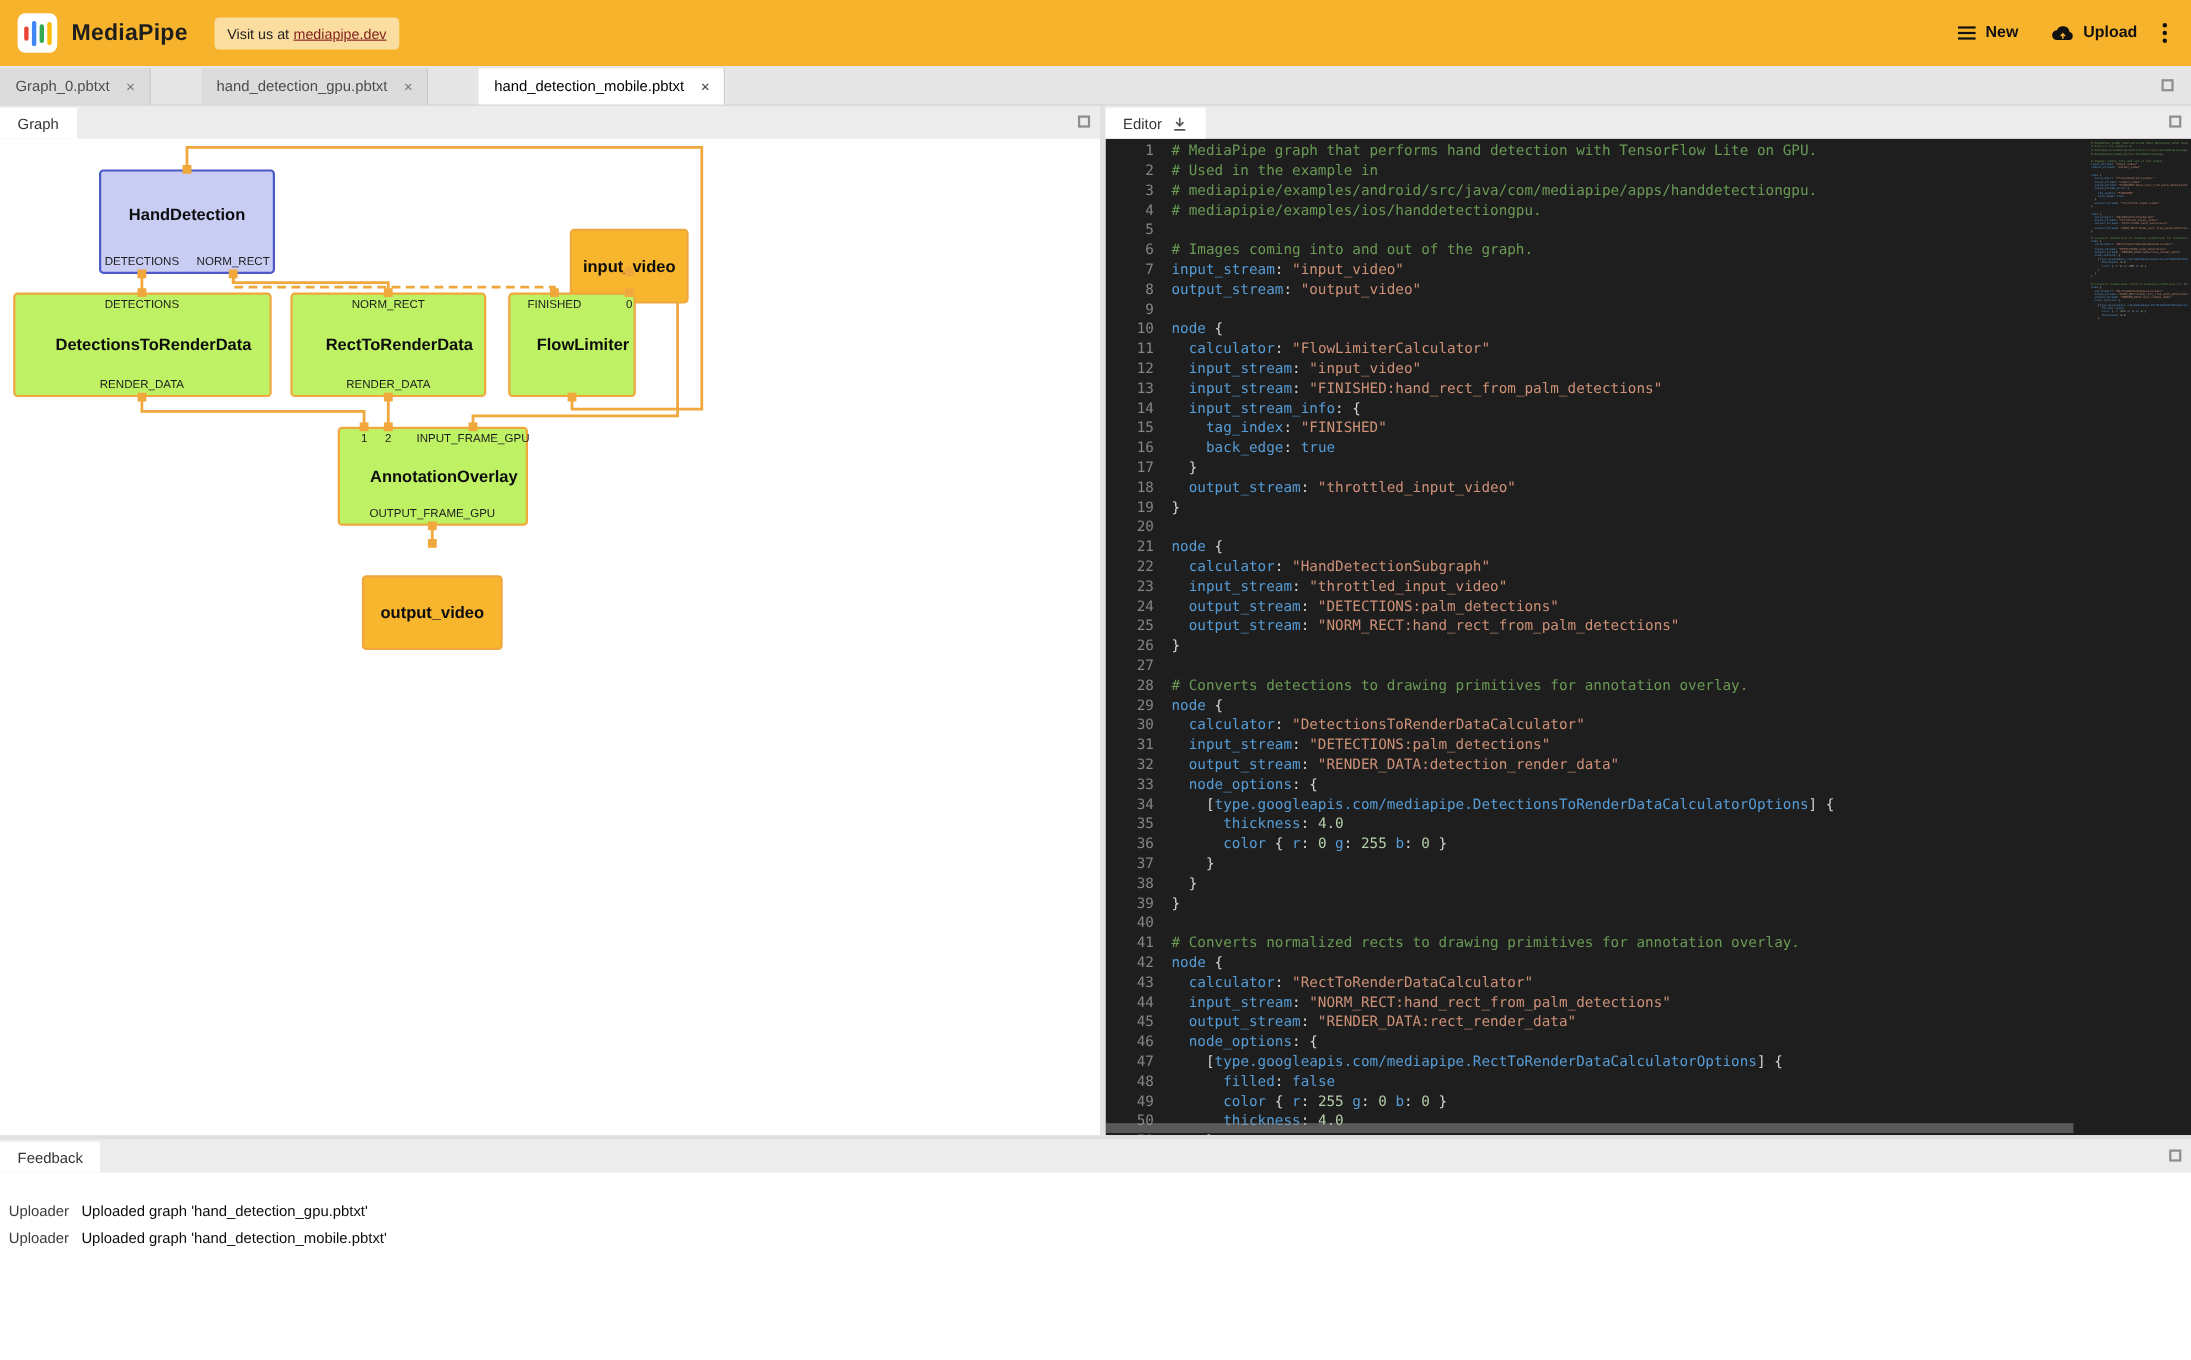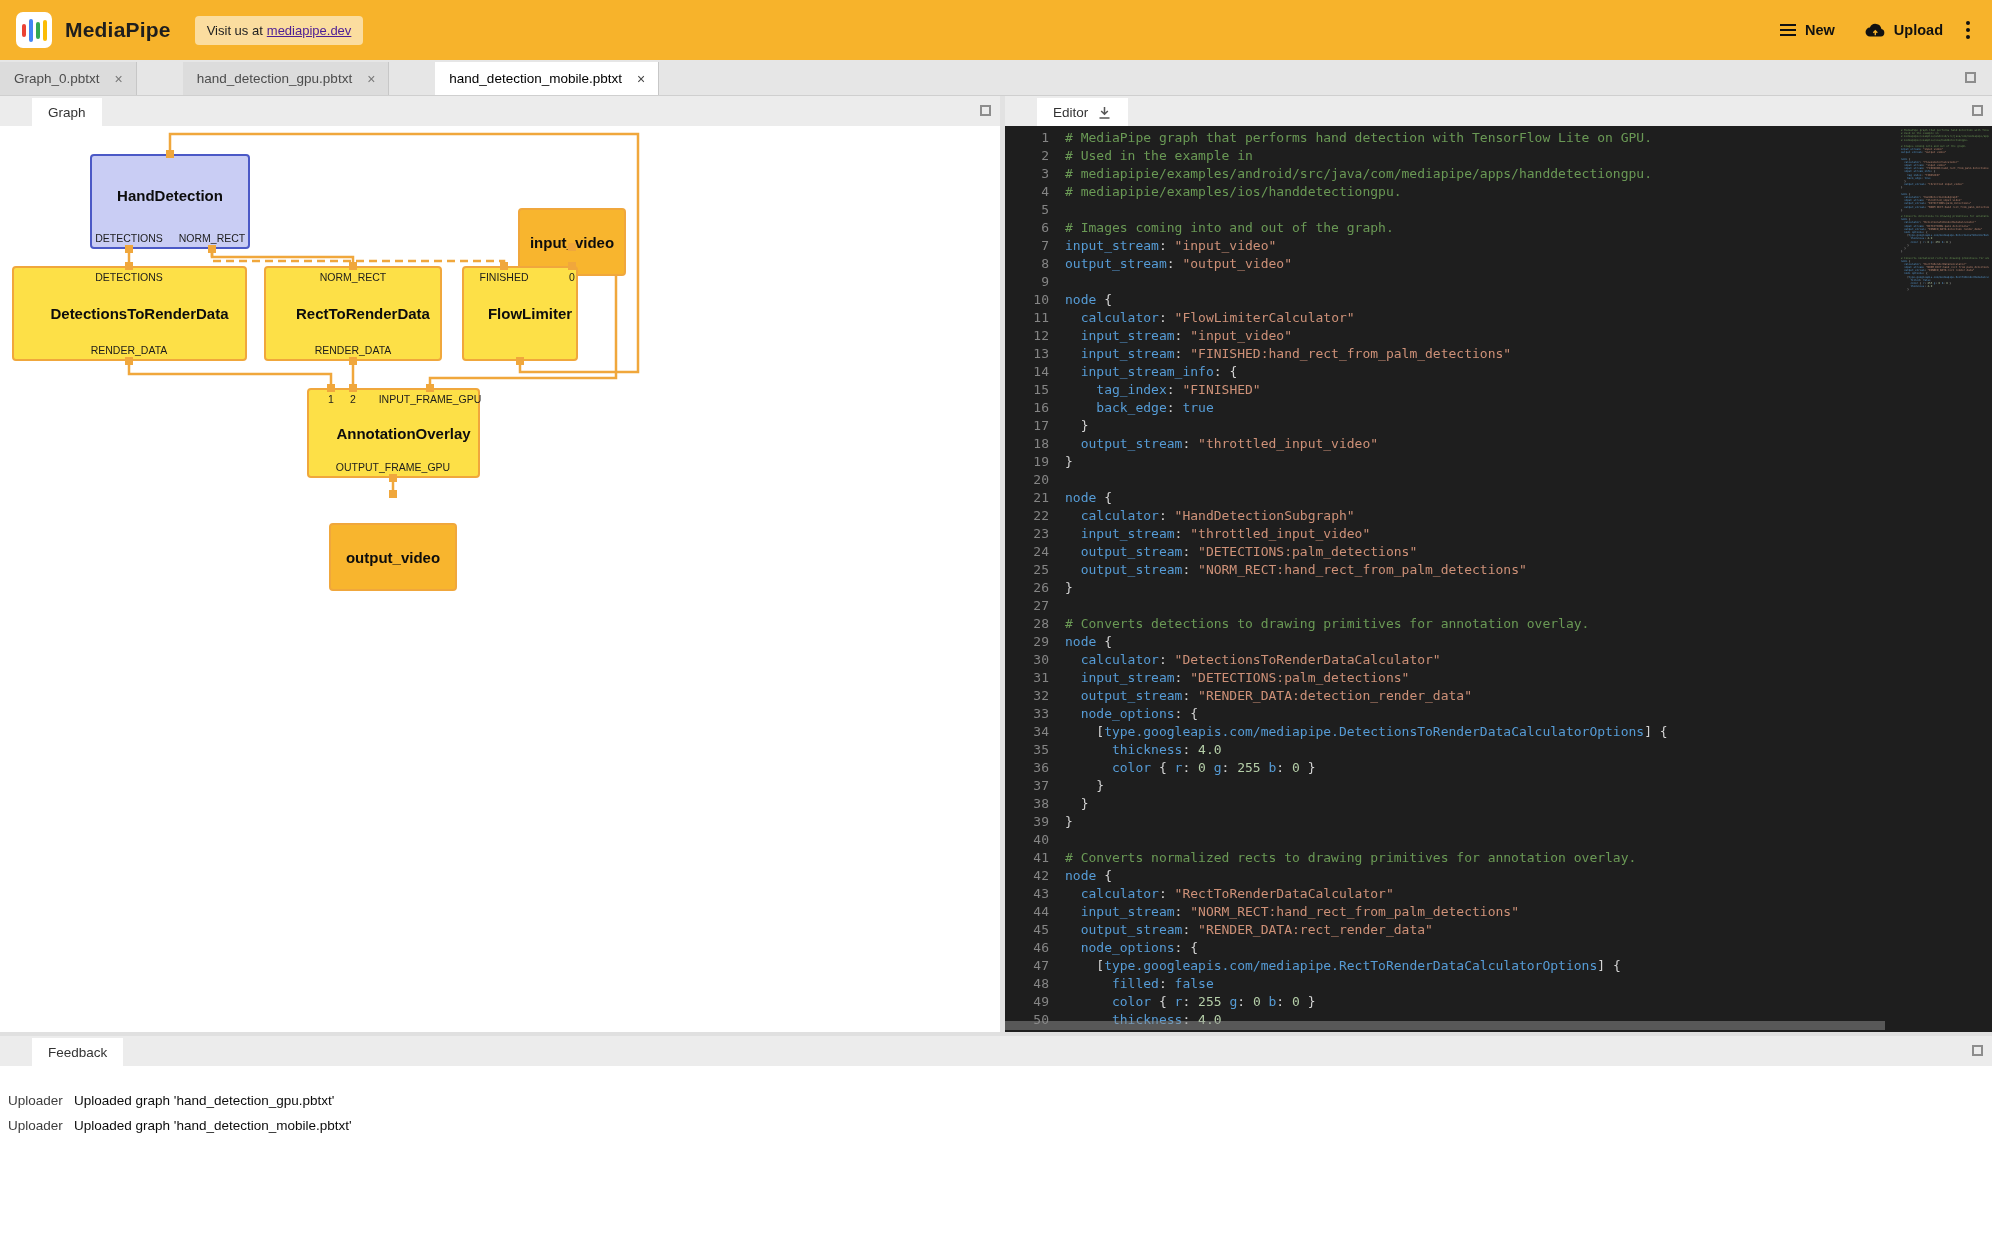--- a/index.html
+++ b/index.html
@@ -9,47 +9,47 @@
   
   .header { position:absolute; left:0; top:0; width:1992px; height:60px; background:var(--header,#F7B32B); display:flex; align-items:center; padding:0 16px; z-index:10; }
   .logo { width:36px; height:36px; background:#fff; border-radius:7px; display:flex; align-items:center; justify-content:center; gap:3px; }
   .logo i { display:block; width:4px; border-radius:2px; }
   .logo i:nth-child(1){ height:13px; background:#EA4335; }
   .logo i:nth-child(2){ height:23px; background:#4285F4; }
   .logo i:nth-child(3){ height:17px; background:#34A853; }
   .logo i:nth-child(4){ height:21px; background:#FBBC05; }
   .app-title { font-size:21px; font-weight:bold; color:#1e1e1e; margin-left:13px; letter-spacing:.2px; }
   .visit-chip { margin-left:24px; background:rgba(255,255,255,.55); border-radius:4px; padding:7px 12px; font-size:13px; color:#222; display:flex; gap:4px; align-items:center; }
-  .visit-chip a { color:#4c1d95; }
+  .visit-chip a { color:#7f1d1d; }
   .header-actions { margin-left:auto; display:flex; align-items:center; gap:4px; }
   .hbtn { display:flex; align-items:center; gap:9px; font-size:14.5px; font-weight:bold; color:#111; padding:9px 13px; border-radius:3px; cursor:pointer; }
   .menu-icon i { display:block; width:16px; height:2px; background:#111; margin:3px 0; }
   .kebab { display:flex; flex-direction:column; align-items:center; padding:4px 6px; cursor:pointer; }
   .kebab i { display:block; width:4px; height:4px; border-radius:50%; background:#111; margin:1.6px 0; }
 
   
   .file-tabs { position:absolute; left:0; top:60px; width:1992px; height:36px; background:#E6E6E6; display:flex; align-items:flex-end; border-bottom:1px solid #cfcfcf; z-index:9;gap:46px; }
   .ftab { height:33px; display:flex; align-items:center; gap:12px; padding:0 10px 0 14px; font-size:13.5px; color:#4c4c4c; background:#dcdcdc; border-right:1px solid #c7c7c7; cursor:pointer; white-space:nowrap; }
   .ftab.active { background:#ffffff; color:#000; }
   .ftab .x { font-size:14px; color:#777; padding:0 3px; cursor:pointer; }
   .ftab.active .x { color:#444; }
   .strip-max { margin-left:auto; margin-right:8px; align-self:center; }
 
   .max-icon { width:11px; height:11px; border:2px solid #8d8d8d; cursor:pointer; background:transparent; }
 
   
-  .panel-header { position:absolute; height:30px; background:#ececec; display:flex; align-items:flex-end; z-index:5;padding-left:32px; }
+  .panel-header { position:absolute; height:30px; background:#ececec; display:flex; align-items:flex-end; z-index:5; }
   .ptab { height:28px; background:#fff; display:flex; align-items:center; gap:9px; padding:0 16px; font-size:13.5px; color:#333; cursor:pointer; }
   .ph-max { position:absolute; right:9px; top:9px; }
 
   
   .graph-canvas { position:absolute; left:0; top:126px; width:1000px; height:906px; background:#ffffff; overflow:hidden; }
   .wires { position:absolute; left:0; top:0; z-index:1; }
   .gnode { position:absolute; border-radius:4px; display:flex; align-items:center; justify-content:center; z-index:2; cursor:pointer; }
-  .gnode.calculator { background:#fde047; border:2px solid var(--wire,#F0A73C);padding-left:20px; }
+  .gnode.calculator { background:#bef264; border:2px solid var(--wire,#F0A73C);padding-left:20px; }
   .gnode.stream { background:var(--node-amber,#F8B52E); border:2px solid var(--wire,#F0A73C);margin-top:29px; }
   .gnode.subgraph { background:var(--node-subgraph-bg,#C9CDF4); border:2px solid var(--node-subgraph-border,#4B59C6); }
   .gtitle { font-size:15px; font-weight:bold; color:#0d0d0d; white-space:nowrap; }
   .gnode.subgraph .gtitle { margin-bottom:12px; }
   .gport { position:absolute; transform:translateX(-50%); font-size:10.5px; color:#1c1c1c; z-index:3; white-space:nowrap; }
   .gpin { position:absolute; width:8px; height:8px; background:var(--wire,#F0A73C); z-index:4; }
 
   
   .vsplit { position:absolute; left:1000px; top:96px; width:5px; height:936px; background:#e2e2e2; cursor:col-resize; z-index:6; }
   .hsplit { position:absolute; left:0; top:1032px; width:1992px; height:4px; background:#e0e0e0; cursor:row-resize; z-index:6; }

